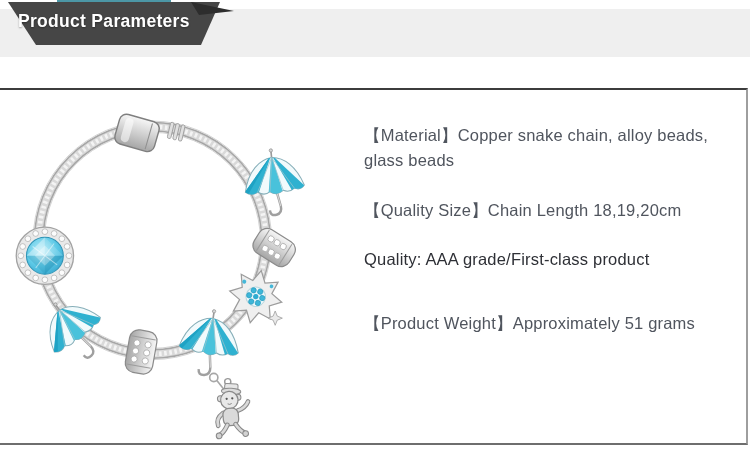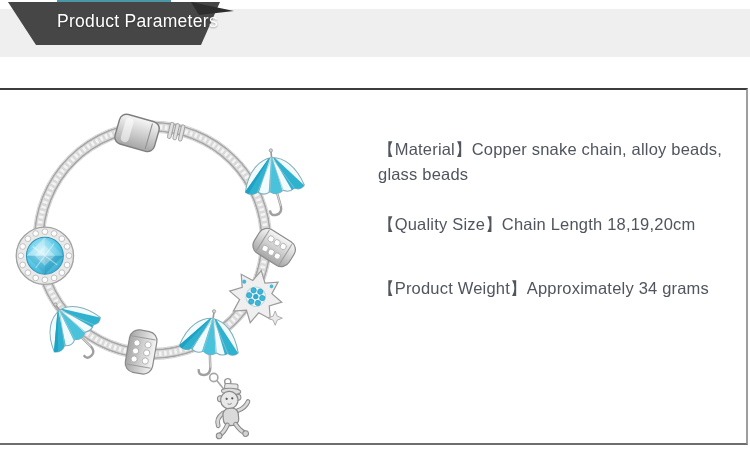--- a/index.html
+++ b/index.html
@@ -5,36 +5,36 @@
   html,body{margin:0;padding:0;background:#ffffff;}
   .page{
     position:relative;width:750px;height:463px;overflow:hidden;
     background:#ffffff;font-family:"Liberation Sans",sans-serif;
   }
   
   .gray-band{position:absolute;left:0;top:9px;width:750px;height:48px;background:#efefef;}
   .banner{position:absolute;left:0;top:0;width:260px;height:52px;}
   .banner svg{position:absolute;left:0;top:0;}
   .banner-title{
-    position:absolute;left:18px;top:11px;width:200px;text-align:right;
-    color:#ffffff;font-size:17.5px;font-weight:400;letter-spacing:.3px;
+    position:absolute;left:18px;top:11px;width:200px;text-align:left;
+    color:#ffffff;font-size:17.5px;font-weight:700;letter-spacing:.3px;
     text-shadow:0 1px 2px rgba(0,0,0,.35);
   }
   
   .content-box{
     position:absolute;left:-4px;top:88px;width:752px;height:357px;box-sizing:border-box;
     background:#ffffff;
     border-top:2px solid #3c3c3c;border-right:2px solid #9e9e9e;border-bottom:2px solid #6e6e6e;
   }
   .figure{position:absolute;left:10px;top:4px;width:348px;height:348px;}
   .specs{
     position:absolute;left:366px;top:31px;width:384px;
     color:#50555e;font-size:16.5px;line-height:25px;letter-spacing:.2px;
   }
-  .specs p{margin:16px;}
+  .specs p{margin:2px;}
   .specs .gap-a{margin-top:25px;}
   .specs .gap-b{margin-top:31px;}
   .specs .gap-c{margin-top:24px;}
   .specs .gap-d{margin-top:39px;}
   .specs .quality{color:#2e3036;}
 </style>
 </head>
 <body>
 
 <div class="page">
@@ -216,17 +216,18 @@
             <circle cx="-13" cy="25" r="2.8" fill="#d2d2d2" stroke="#8a8a8a" stroke-width="1"></circle>
             <circle cx="13" cy="25" r="2.8" fill="#d2d2d2" stroke="#8a8a8a" stroke-width="1"></circle>
           </g>
         </g>
       </svg>
     </div>
 
     <div class="specs">
       <p>【Material】Copper snake chain, alloy beads, glass beads</p>
       <p class="gap-a">【Quality Size】Chain Length 18,19,20cm</p>
-      <p class="gap-d">【Product Weight】Approximately 34 grams</p>
+      <p class="gap-c quality">Quality: AAA grade/First-class product</p>
+      <p class="gap-d">【Product Weight】Approximately 51 grams</p>
     </div>
 
   </div>
 </div>
 
 </body></html>

